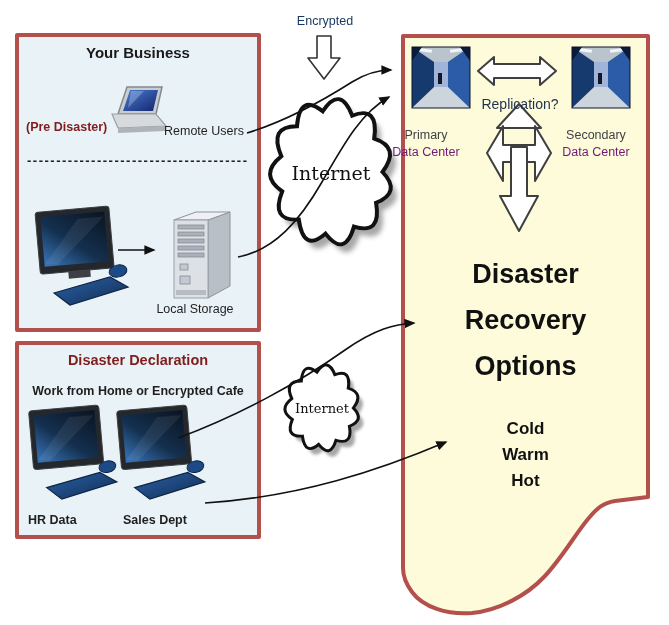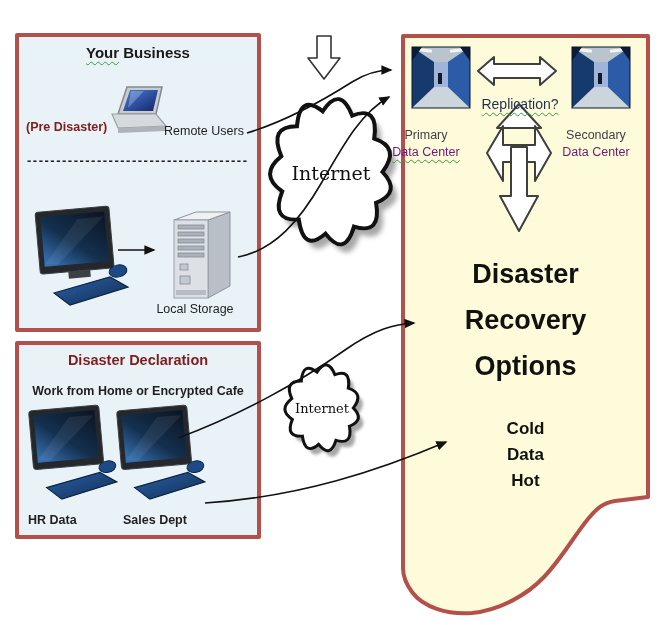--- a/index.html
+++ b/index.html
@@ -3,21 +3,21 @@
 <meta charset="utf-8">
 <style>
   html,body{margin:0;padding:0;background:#fff;}
   #stage{position:relative;width:669px;height:625px;background:#fff;overflow:hidden;
          font-family:"Liberation Sans",sans-serif;}
   .abs{position:absolute;}
   .ctr{text-align:center;}
   
   .infobox{position:absolute;background:#e9f2f6;border:4px solid #b4504c;border-radius:2px;box-sizing:border-box;}
   .bx-title{font-weight:bold;font-size:15px;color:#1a1a1a;}
-  .wavy{text-decoration:underline;text-decoration-style:wavy;text-decoration-color:#3f9b3f;text-decoration-thickness:1px;text-underline-offset:3px;}
+  .wavy{text-decoration-style:wavy;text-decoration-color:#3f9b3f;text-decoration-thickness:1px;text-underline-offset:3px;}
   .red-b{color:#7f1d1d;font-weight:bold;}
   .small{font-size:12.5px;color:#1f1f1f;}
   .smallb{font-size:12.5px;color:#1f1f1f;font-weight:bold;}
   .blue-t{color:#2e74b5;font-size:12.5px;}
   .divider{font-size:13px;font-weight:bold;color:#222;letter-spacing:1.5px;white-space:nowrap;overflow:hidden;}
   .navy{color:#17365d;font-size:12.5px;}
   
   .repl{font-size:14px;color:#1f3150;}
   .dc-name{font-size:12.5px;color:#3f3f46;line-height:17px;}
   .dc-sub{color:#701a75;}
@@ -151,20 +151,23 @@
       <use href="#cloudPath" transform="translate(331,172) scale(0.92,0.88) translate(-331,-172)" fill="#fff" stroke="#111" stroke-width="4.4"></use>
       <text x="331" y="180" text-anchor="middle" font-size="19" fill="#111" font-family="DejaVu Serif,serif">Internet</text>
     </g>
     <g>
       <use href="#cloudPath" transform="translate(327,414) scale(0.56,0.52) translate(-331,-172)" fill="#8a8a8a" opacity="0.75" filter="url(#blurS)"></use>
       <use href="#cloudPath" transform="translate(322,408) scale(0.56,0.52) translate(-331,-172)" fill="#fff" stroke="#111" stroke-width="5.5"></use>
       <text x="322" y="413" text-anchor="middle" font-size="13" fill="#111" font-family="DejaVu Serif,serif">Internet</text>
     </g>
   </svg>
 
+  <div class="abs ctr" style="left:275px;top:11px;width:100px;">
+    <span class="navy">Encrypted</span>
+  </div>
 
   <div class="abs ctr bx-title" style="left:15px;top:44px;width:246px;">
     <span class="wavy">Your</span><span> Business</span>
   </div>
   <div class="abs red-b" style="left:26px;top:120px;font-size:12.5px;">(Pre Disaster)</div>
   <div class="abs small" style="left:164px;top:124px;">Remote Users</div>
   <div class="abs divider" style="left:27px;top:153px;width:220px;">--------------------------------------</div>
   <div class="abs ctr small" style="left:140px;top:302px;width:110px;">Local Storage</div>
 
   <div class="abs ctr red-b" style="left:15px;top:352px;width:246px;font-size:14.5px;">Disaster Declaration</div>
@@ -184,21 +187,21 @@
     <span class="dc-sub">Data Center</span>
   </div>
 
   <div class="abs ctr dr-title" style="left:403px;top:251px;width:245px;">
     <div>Disaster</div>
     <div>Recovery</div>
     <div>Options</div>
   </div>
   <div class="abs ctr opts" style="left:403px;top:416px;width:245px;">
     <div>Cold</div>
-    <div>Data</div>
+    <div>Warm</div>
     <div>Hot</div>
   </div>
 
   <svg class="layer" width="669" height="625" viewBox="0 0 669 625">
     <g fill="none" stroke="#111" stroke-width="1.6">
       <path d="M118,250 L154,250" marker-end="url(#ah)"></path>
       <path d="M247,133 C290,120 330,96 352,82 C368,72 380,70 391,70" marker-end="url(#ah)"></path>
       <path d="M238,257 C275,250 300,220 322,182 C345,142 362,112 389,97" marker-end="url(#ah)"></path>
       <path d="M178,438 C240,415 300,382 345,350 C375,329 395,324 414,323" marker-end="url(#ah)"></path>
       <path d="M205,503 C300,497 380,470 446,442" marker-end="url(#ah)"></path>

